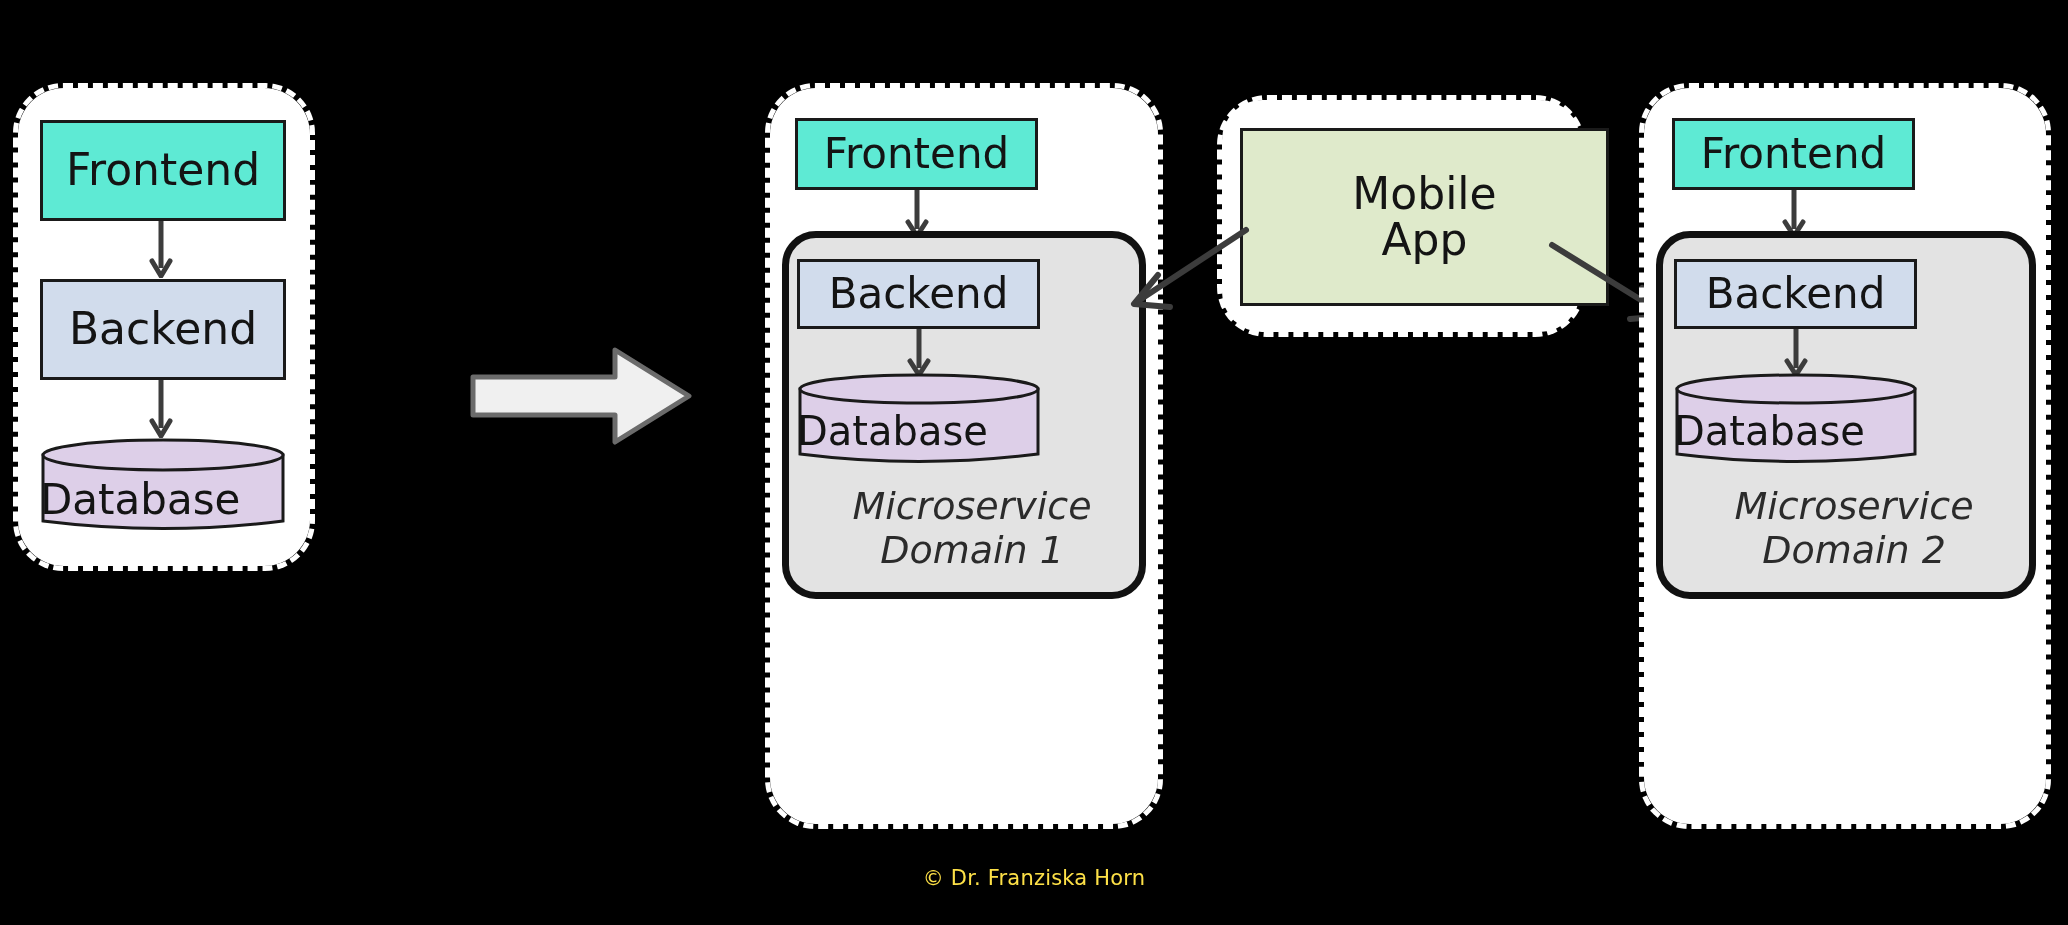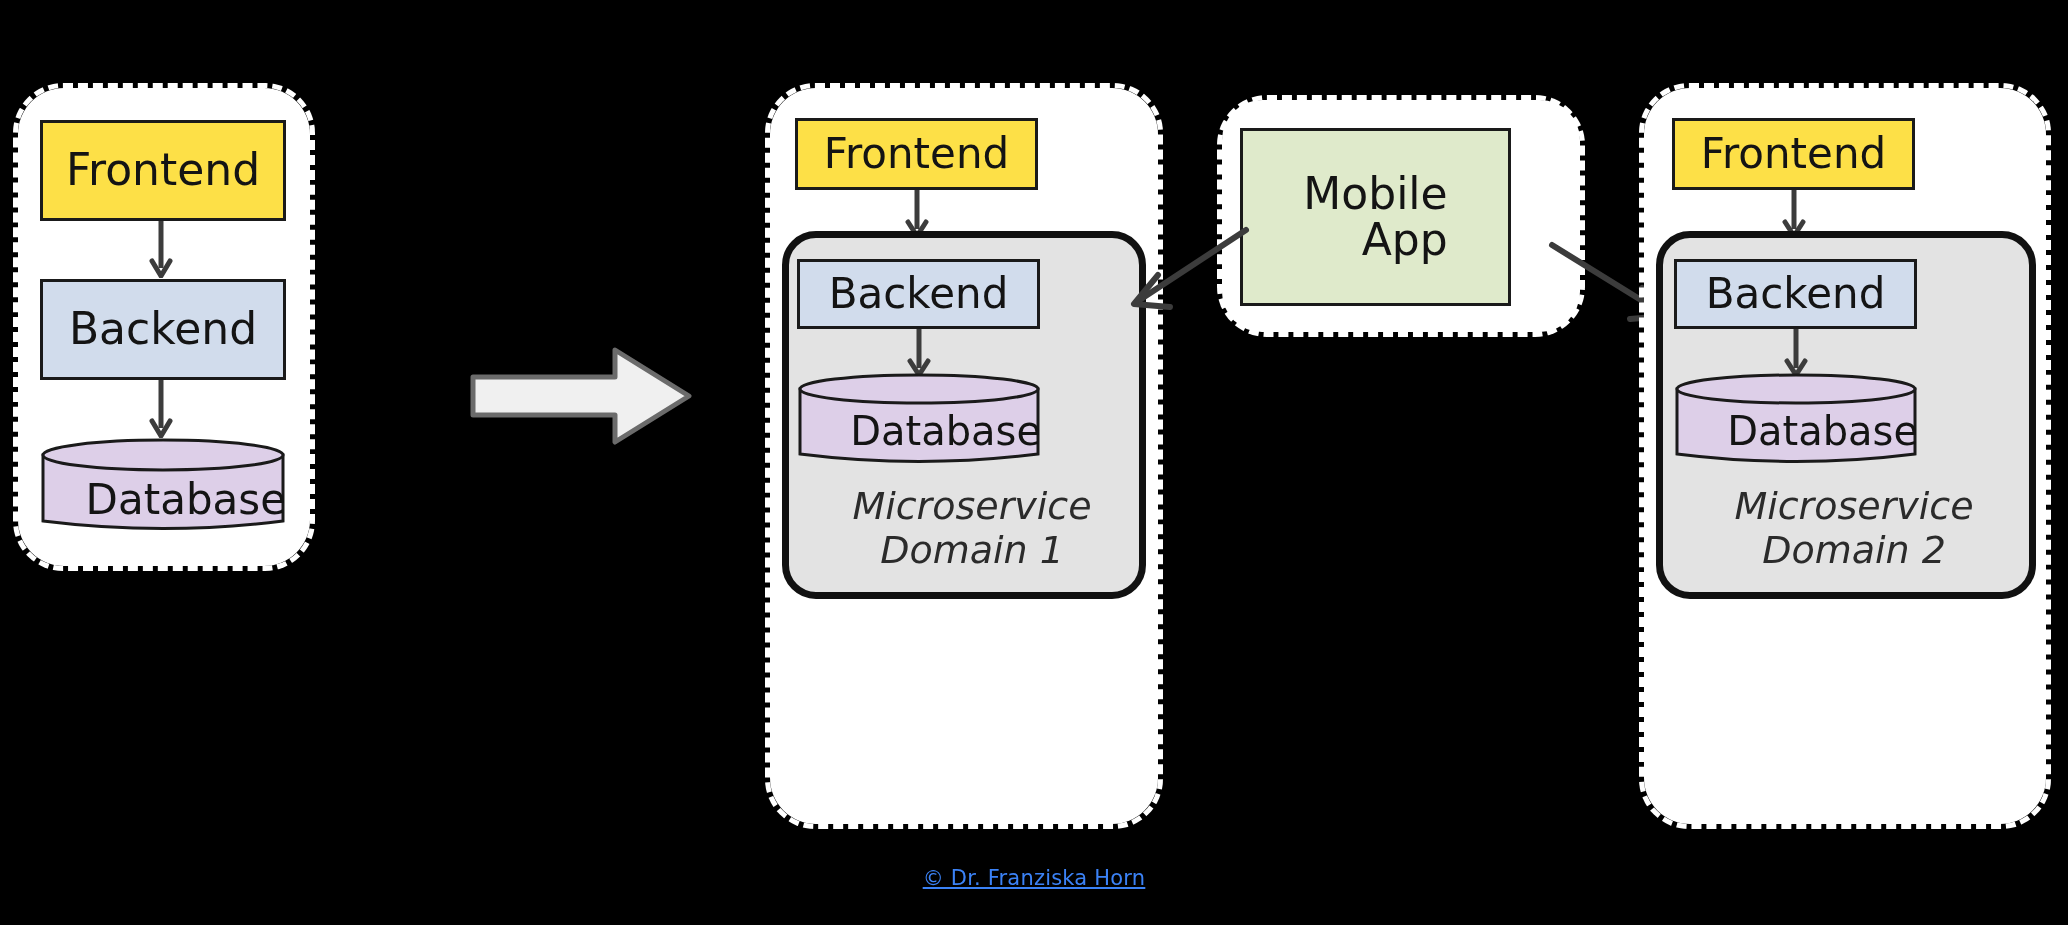--- a/index.html
+++ b/index.html
@@ -35,33 +35,33 @@
     position: absolute;
     border: 3px solid #1a1a1a;
     display: flex;
     align-items: center;
     justify-content: center;
     text-align: center;
     color: #141414;
     line-height: 1.05;
     white-space: pre-line;
   }
-  .node-frontend { background: #fde047; }
+  .node-frontend { background: #5eead4; }
   .node-backend  { background: #d1dcec; }
   .node-mobile   { background: #dfeacb; }
 
   
   .cylinder {
     position: absolute;
   }
   .cylinder .cyl-svg { position: absolute; inset: 0; display:block; }
   .cylinder .cyl-label {
     position: absolute;
     left: 0; right: 0;
-    text-align: right;
+    text-align: left;
     color: #141414;
     z-index: 2;
   }
 
   
   .domain {
     position: absolute;
     background: #e3e3e3;
     border: 7px solid #111111;
     border-radius: 34px;
@@ -85,24 +85,23 @@
   .block-arrow svg { display: block; }
 
   
   .diag-arrow { position: absolute; pointer-events: none; }
   .diag-arrow svg { display: block; }
 
   
   .credit {
     position: absolute;
     text-align: center;
-    color: #3b82f6;
+    color: #fde047;
     font-size: 21px;
     letter-spacing: .2px;
-    text-decoration: underline;
   }
 </style>
 </head>
 <body>
 
 <div id="stage">
 
   <div class="halo" style="left:18px; top:88px; width:292px; height:478px;"></div>
 
   <div class="node node-frontend" style="left:40px; top:120px; width:246px; height:101px; font-size:44px;">Frontend</div>
@@ -165,21 +164,21 @@
   <div class="cylinder" style="left:797px; top:372px; width:244px; height:98px;">
     <svg class="cyl-svg" width="244" height="98" viewBox="0 0 244 98" preserveAspectRatio="none">
       <path d="M3 17 L3 82 Q122 97 241 82 L241 17 Z" fill="#ddcfe8" stroke="#1a1a1a" stroke-width="3"></path>
       <ellipse cx="122" cy="17" rx="119" ry="14" fill="#ddcfe8" stroke="#1a1a1a" stroke-width="3"></ellipse>
     </svg>
     <div class="cyl-label" style="top:36px; font-size:40px;">Database</div>
   </div>
 
   <div class="halo" style="left:1222px; top:100px; width:358px; height:232px; border-radius:40px;"></div>
 
-  <div class="node node-mobile" style="left:1240px; top:128px; width:271px; height:178px; font-size:44px;text-align:right;">Mobile
+  <div class="node node-mobile" style="left:1240px; top:128px; width:369px; height:178px; font-size:44px;">Mobile
 App</div>
 
   <div class="diag-arrow" style="left:1120px; top:225px; width:130px; height:85px;">
     <svg width="130" height="85" viewBox="0 0 130 85">
       <line x1="126" y1="5" x2="18" y2="76" stroke="#3c3c3c" stroke-width="6" stroke-linecap="round"></line>
       <path d="M38 50 L14 79 L50 82" fill="none" stroke="#3c3c3c" stroke-width="6" stroke-linecap="round" stroke-linejoin="round"></path>
     </svg>
   </div>
 
   <div class="diag-arrow" style="left:1548px; top:240px; width:132px; height:82px;">

